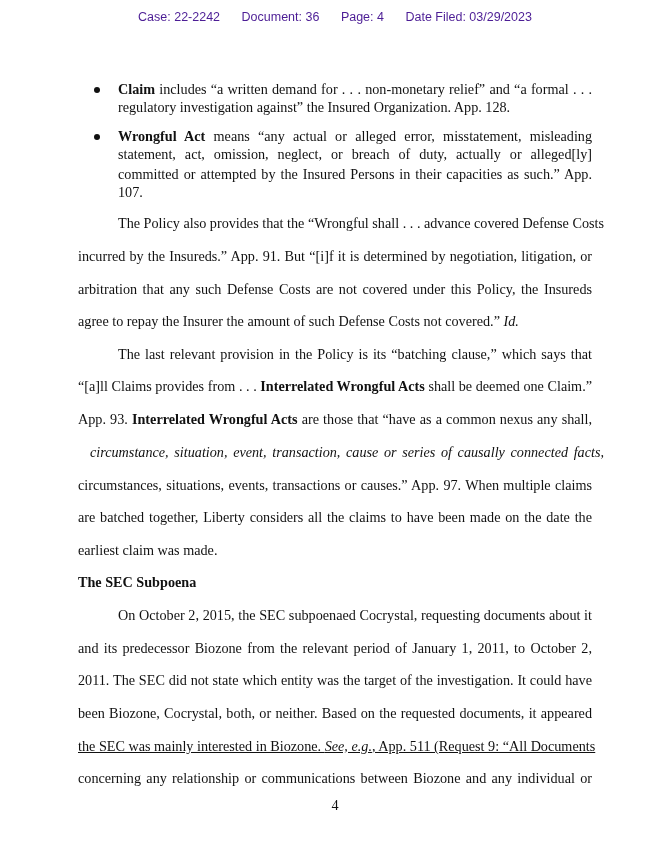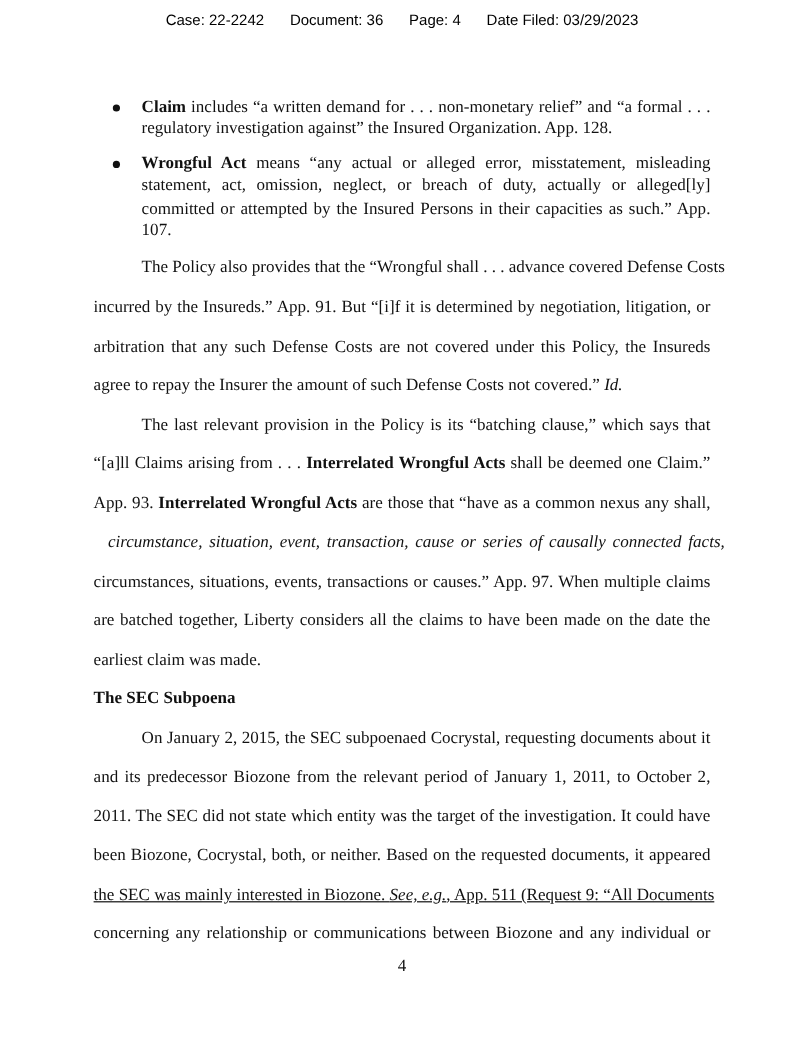--- a/index.html
+++ b/index.html
@@ -1,19 +1,19 @@
 <!DOCTYPE html>
 <html><head>
 <meta charset="utf-8">
 <style>
   html, body { margin: 0; padding: 0; background: #ffffff; }
   body { width: 670px; height: 867px; position: relative; overflow: hidden; }
   .header {
     position: absolute; top: 10px; left: 0; width: 670px; text-align: center;
-    font-family: "Liberation Sans", sans-serif; font-size: 12.5px; color: #000000;
+    font-family: "Liberation Sans", sans-serif; font-size: 12.5px; color: #4c1d95;
     word-spacing: 0;
   }
   .header span { margin: 0 9px; }
   .doc { font-family: "Liberation Serif", serif; font-size: 14.2px; color: #111; }
   .line {
     position: absolute; white-space: nowrap; line-height: 16px;
   }
   .just { text-align: justify; text-align-last: justify; }
   .bullet-dot {
     position: absolute; left: 94px; width: 6px; height: 6px; border-radius: 50%; background: #111;
@@ -43,30 +43,30 @@
   <div class="line just" style="top:146px; left:118px; width:474px;">statement, act, omission, neglect, or breach of duty, actually or alleged[ly]</div>
   <div class="line just" style="top:166px; left:118px; width:474px;">committed or attempted by the Insured Persons in their capacities as such.”  App.</div>
   <div class="line" style="top:184px; left:118px;">107.</div>
 
   <div class="line just" style="top:215px; left:118px; width:474px;">The Policy also provides that the “Wrongful shall . . . advance covered Defense Costs</div>
   <div class="line just" style="top:248px; left:78px; width:514px;">incurred by the Insureds.”  App. 91.  But “[i]f it is determined by negotiation, litigation, or</div>
   <div class="line just" style="top:281px; left:78px; width:514px;">arbitration that any such Defense Costs are not covered under this Policy, the Insureds</div>
   <div class="line" style="top:313px; left:78px;"><span>agree to repay the Insurer the amount of such Defense Costs not covered.” </span><i>Id.</i></div>
 
   <div class="line just" style="top:346px; left:118px; width:474px;">The last relevant provision in the Policy is its “batching clause,” which says that</div>
-  <div class="line just" style="top:378px; left:78px; width:514px;"><span>“[a]ll Claims arising from . . . </span><b>Interrelated Wrongful Acts</b><span> shall be deemed one Claim.”</span></div>
+  <div class="line just" style="top:378px; left:78px; width:514px;"><span>“[a]ll Claims provides from . . . </span><b>Interrelated Wrongful Acts</b><span> shall be deemed one Claim.”</span></div>
   <div class="line just" style="top:411px; left:78px; width:514px;"><span>App. 93.  </span><b>Interrelated Wrongful Acts</b><span> are those that “have as a common nexus any shall,</span></div>
   <div class="line just" style="top:444px; left:90px; width:514px;font-style:italic;">circumstance, situation, event, transaction, cause or series of causally connected facts,</div>
   <div class="line just" style="top:477px; left:78px; width:514px;">circumstances, situations, events, transactions or causes.”  App. 97.  When multiple claims</div>
   <div class="line just" style="top:509px; left:78px; width:514px;">are batched together, Liberty considers all the claims to have been made on the date the</div>
   <div class="line" style="top:542px; left:78px;">earliest claim was made.</div>
 
   <div class="line" style="top:574px; left:78px;"><b>The SEC Subpoena</b></div>
 
-  <div class="line just" style="top:607px; left:118px; width:474px;">On January 2, 2015, the SEC subpoenaed Cocrystal, requesting documents about it</div>
+  <div class="line just" style="top:607px; left:118px; width:474px;">On October 2, 2015, the SEC subpoenaed Cocrystal, requesting documents about it</div>
   <div class="line just" style="top:640px; left:78px; width:514px;">and its predecessor Biozone from the relevant period of January 1, 2011, to October 2,</div>
   <div class="line just" style="top:672px; left:78px; width:514px;">2011.  The SEC did not state which entity was the target of the investigation.  It could have</div>
   <div class="line just" style="top:705px; left:78px; width:514px;">been Biozone, Cocrystal, both, or neither.  Based on the requested documents, it appeared</div>
   <div class="line just" style="top:738px; left:78px; width:514px;text-decoration:underline;"><span>the SEC was mainly interested in Biozone.  </span><i>See, e.g.</i><span>, App. 511 (Request 9: “All Documents</span></div>
   <div class="line just" style="top:770px; left:78px; width:514px;">concerning any relationship or communications between Biozone and any individual or</div>
 
   <div class="pagenum">4</div>
 </div>
 
 </body></html>

